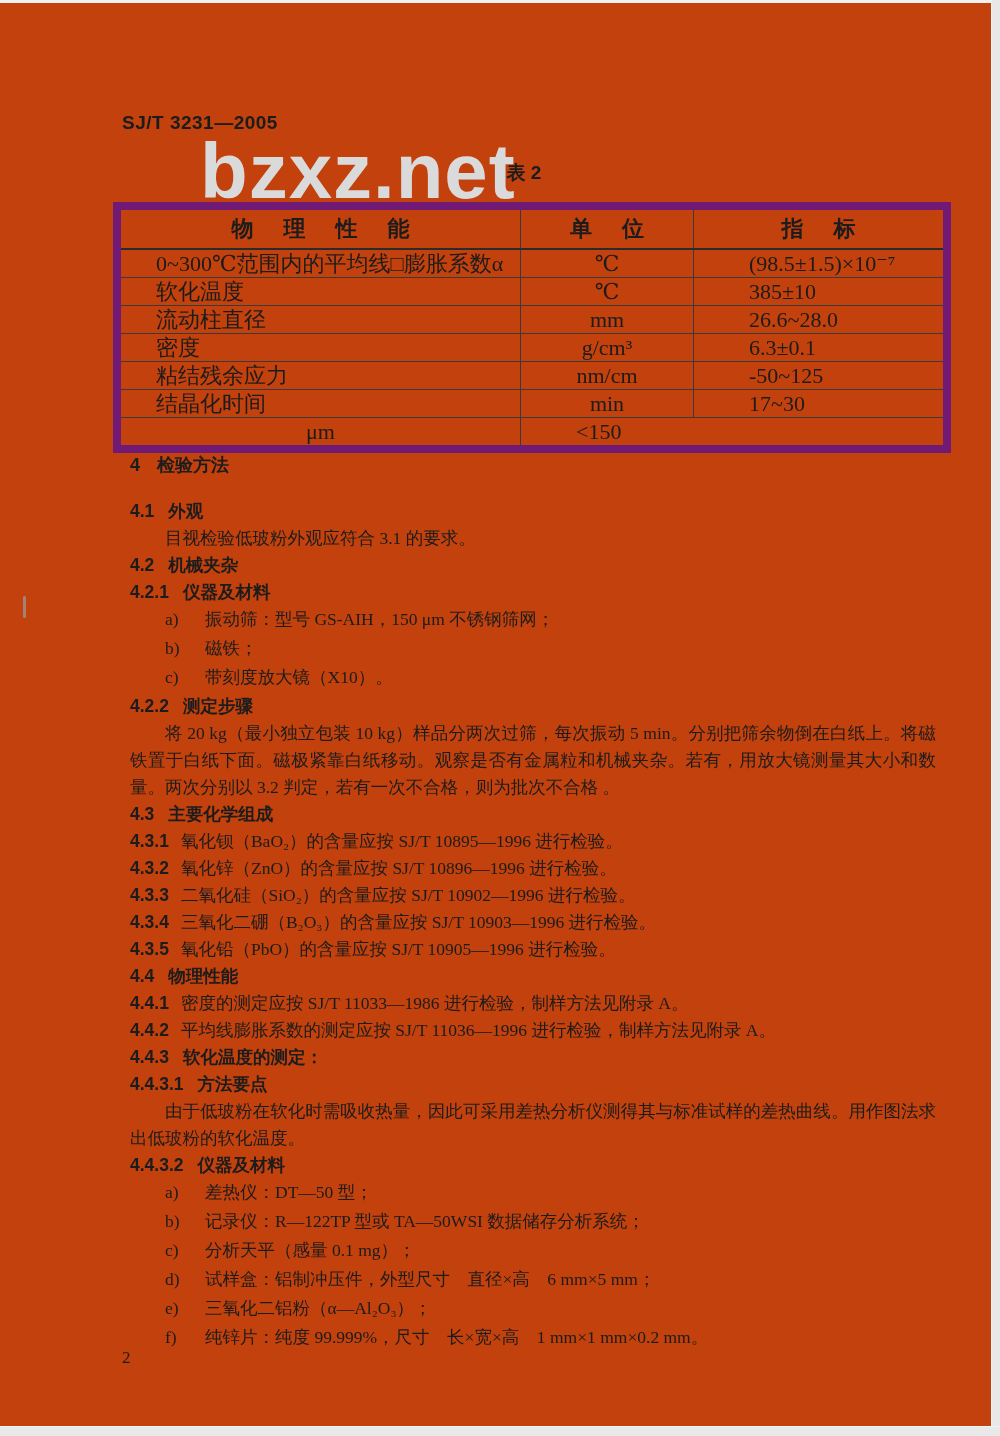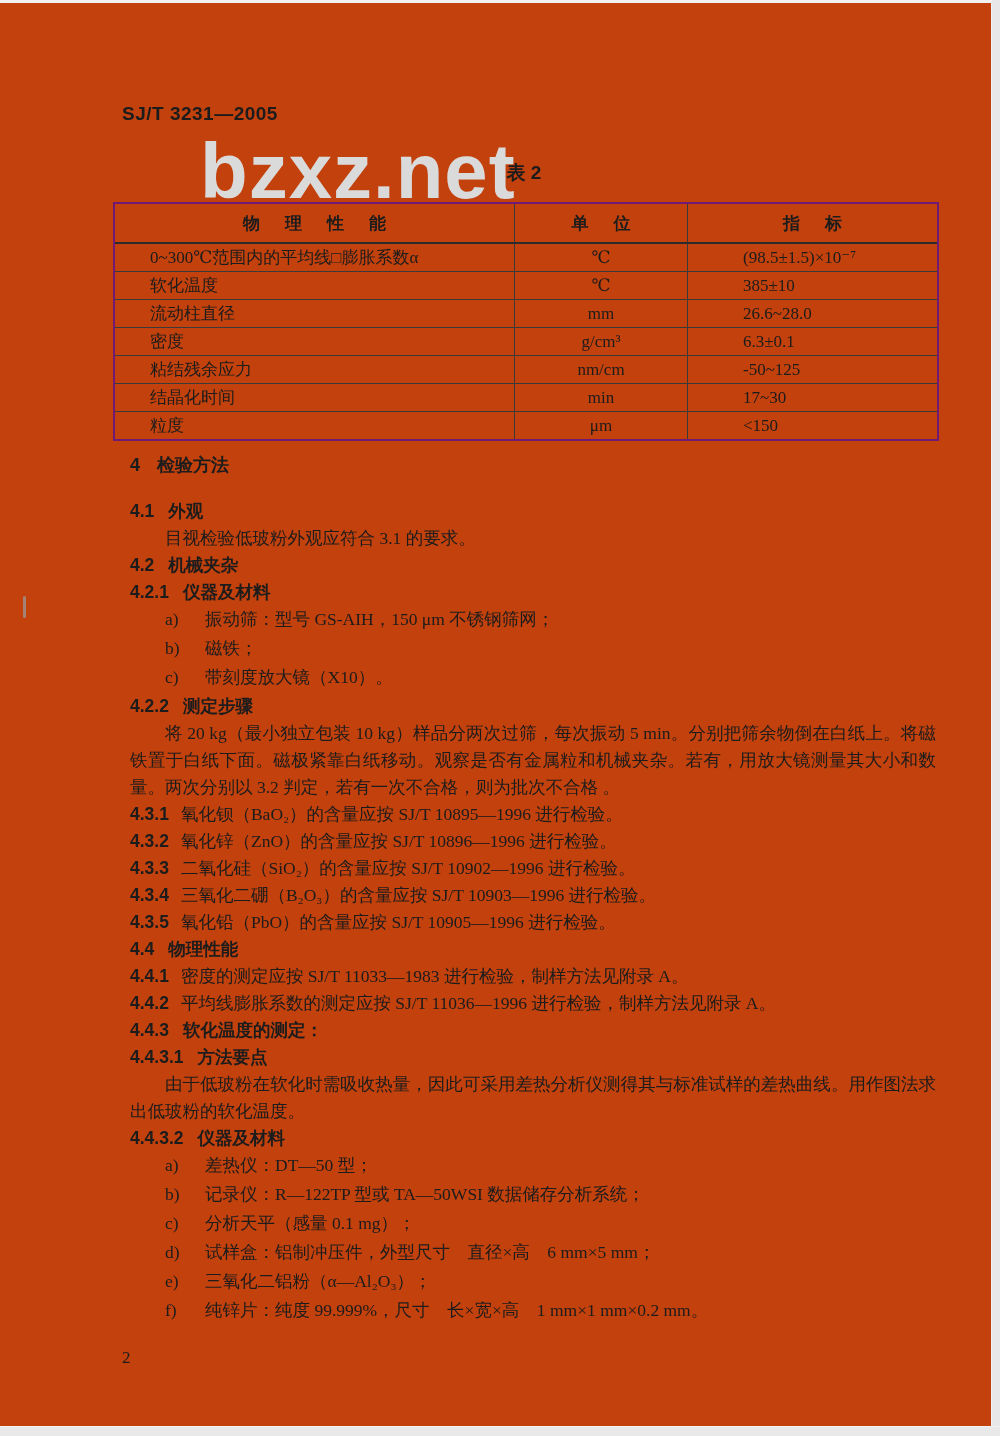--- a/index.html
+++ b/index.html
@@ -17,35 +17,35 @@
   .edge-bottom{position:absolute;left:0;bottom:0;width:100%;height:9px;background:#e9e9e9;border-top:1px solid #f3f3f3;}
   .left-artifact{position:absolute;left:23px;top:596px;width:3px;height:22px;background:#9a9a9a;border-radius:2px;opacity:.75;filter:blur(.4px);}
 
   .watermark{
     position:absolute;left:200px;top:126px;
     font-family:"Liberation Sans","DejaVu Sans",sans-serif;
     font-weight:bold;font-size:78px;letter-spacing:1px;
     color:#dadada;z-index:0;user-select:none;
   }
   .doc-number{
-    position:absolute;left:122px;top:103px;
+    position:absolute;left:122px;top:112px;
     font-family:"Liberation Sans","DejaVu Sans",sans-serif;
     font-weight:bold;font-size:19px;letter-spacing:.5px;z-index:2;
   }
   .table-caption{
     position:absolute;left:113px;top:160px;width:822px;
     text-align:center;font-family:"Liberation Sans","DejaVu Sans",sans-serif;
     font-weight:bold;font-size:19px;z-index:2;
   }
 
   
   .spec-table{
     position:absolute;left:113px;top:202px;width:822px;
-    border:2px solid #701a75;z-index:1;background:transparent;
-    font-size:17px;
+    border:8px solid #701a75;z-index:1;background:transparent;
+    font-size:22px;
   }
   .trow{display:grid;grid-template-columns:399px 173px 1fr;}
   .trow + .trow{border-top:1.5px solid #3a3a3a;}
   .thead{height:38px;border-bottom:2px solid #2b2b2b;
     font-family:"Liberation Sans","DejaVu Sans",sans-serif;font-weight:bold;}
   .trow:not(.thead){height:27px;}
   .cell{display:flex;align-items:center;overflow:hidden;white-space:nowrap;}
   .cell + .cell{border-left:1.5px solid #3a3a3a;}
   .thead .cell{justify-content:center;letter-spacing:4px;padding-left:4px;}
   .c-prop{padding-left:35px;}
@@ -116,45 +116,45 @@
           <div class="cell c-prop">粘结残余应力</div>
           <div class="cell c-unit">nm/cm</div>
           <div class="cell c-val">-50~125</div>
         </div>
         <div class="trow">
           <div class="cell c-prop">结晶化时间</div>
           <div class="cell c-unit">min</div>
           <div class="cell c-val">17~30</div>
         </div>
         <div class="trow">
-          <div class="cell c-prop">粒度</div>
           <div class="cell c-unit">μm</div>
           <div class="cell c-val">&lt;150</div>
         </div>
       </div>
   </div>
 
   <div class="content">
       <div class="blk h1"><span class="num">4</span><span class="title">检验方法</span></div>
       <div class="blk h2"><span class="num">4.1</span><span class="title">外观</span></div>
       <div class="blk para">目视检验低玻粉外观应符合 3.1 的要求。</div>
       <div class="blk h2"><span class="num">4.2</span><span class="title">机械夹杂</span></div>
       <div class="blk h2"><span class="num">4.2.1</span><span class="title">仪器及材料</span></div>
       <div class="blk li"><span class="label">a)</span><span class="txt">振动筛：型号 GS-AIH，150 μm 不锈钢筛网；</span></div>
       <div class="blk li"><span class="label">b)</span><span class="txt">磁铁；</span></div>
       <div class="blk li"><span class="label">c)</span><span class="txt">带刻度放大镜（X10）。</span></div>
       <div class="blk h2"><span class="num">4.2.2</span><span class="title">测定步骤</span></div>
       <div class="blk para">将 20 kg（最小独立包装 10 kg）样品分两次过筛，每次振动 5 min。分别把筛余物倒在白纸上。将磁铁置于白纸下面。磁极紧靠白纸移动。观察是否有金属粒和机械夹杂。若有，用放大镜测量其大小和数量。两次分别以 3.2 判定，若有一次不合格，则为批次不合格 。</div>
+      <div class="blk h2"><span class="num">4.3</span><span class="title">主要化学组成</span></div>
       <div class="blk clause"><span class="num">4.3.1</span><span class="txt">氧化钡（BaO₂）的含量应按 SJ/T 10895—1996 进行检验。</span></div>
       <div class="blk clause"><span class="num">4.3.2</span><span class="txt">氧化锌（ZnO）的含量应按 SJ/T 10896—1996 进行检验。</span></div>
       <div class="blk clause"><span class="num">4.3.3</span><span class="txt">二氧化硅（SiO₂）的含量应按 SJ/T 10902—1996 进行检验。</span></div>
       <div class="blk clause"><span class="num">4.3.4</span><span class="txt">三氧化二硼（B₂O₃）的含量应按 SJ/T 10903—1996 进行检验。</span></div>
       <div class="blk clause"><span class="num">4.3.5</span><span class="txt">氧化铅（PbO）的含量应按 SJ/T 10905—1996 进行检验。</span></div>
       <div class="blk h2"><span class="num">4.4</span><span class="title">物理性能</span></div>
-      <div class="blk clause"><span class="num">4.4.1</span><span class="txt">密度的测定应按 SJ/T 11033—1983 进行检验，制样方法见附录 A。</span></div>
+      <div class="blk clause"><span class="num">4.4.1</span><span class="txt">密度的测定应按 SJ/T 11033—1986 进行检验，制样方法见附录 A。</span></div>
       <div class="blk clause"><span class="num">4.4.2</span><span class="txt">平均线膨胀系数的测定应按 SJ/T 11036—1996 进行检验，制样方法见附录 A。</span></div>
       <div class="blk h2"><span class="num">4.4.3</span><span class="title">软化温度的测定：</span></div>
       <div class="blk h2"><span class="num">4.4.3.1</span><span class="title">方法要点</span></div>
       <div class="blk para">由于低玻粉在软化时需吸收热量，因此可采用差热分析仪测得其与标准试样的差热曲线。用作图法求出低玻粉的软化温度。</div>
       <div class="blk h2"><span class="num">4.4.3.2</span><span class="title">仪器及材料</span></div>
       <div class="blk li"><span class="label">a)</span><span class="txt">差热仪：DT—50 型；</span></div>
       <div class="blk li"><span class="label">b)</span><span class="txt">记录仪：R—122TP 型或 TA—50WSI 数据储存分析系统；</span></div>
       <div class="blk li"><span class="label">c)</span><span class="txt">分析天平（感量 0.1 mg）；</span></div>
       <div class="blk li"><span class="label">d)</span><span class="txt">试样盒：铝制冲压件，外型尺寸　直径×高　6 mm×5 mm；</span></div>
       <div class="blk li"><span class="label">e)</span><span class="txt">三氧化二铝粉（α—Al₂O₃）；</span></div>

